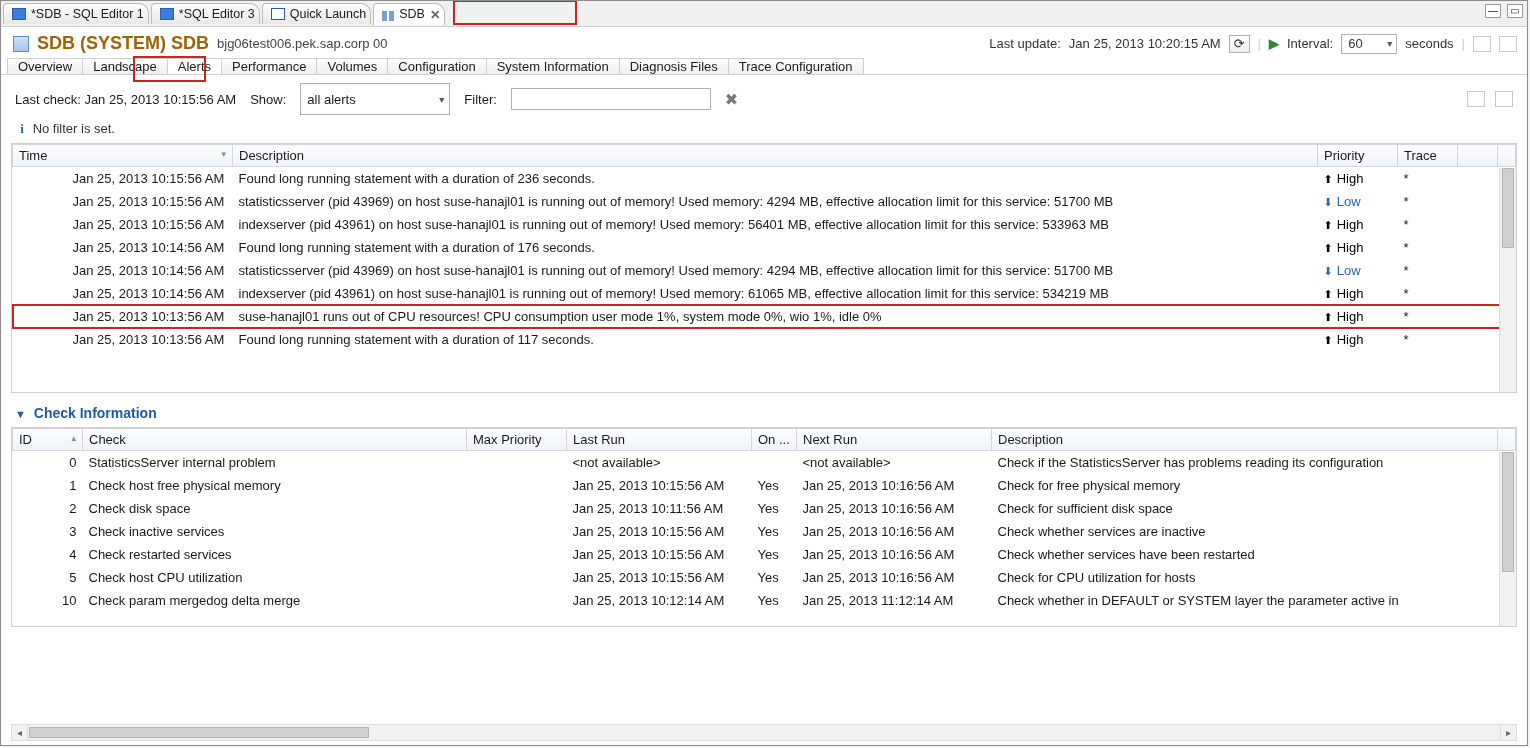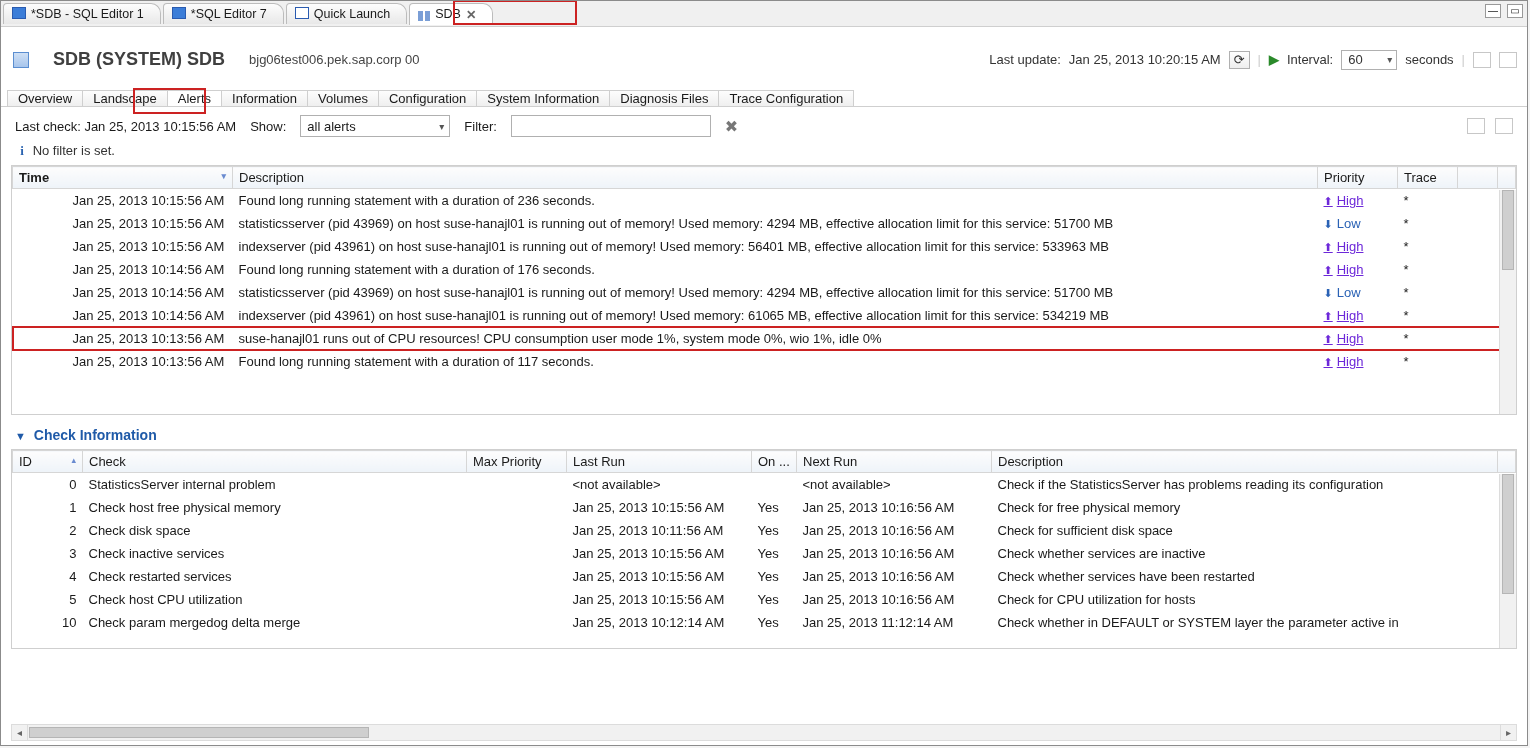--- a/index.html
+++ b/index.html
@@ -24,22 +24,23 @@
     display: flex;
     align-items: center;
     background: #f0f0f0;
     border-bottom: 1px solid #cfcfcf;
     height: 26px;
     padding-left: 2px;
     position: relative;
   }
   .editor-tab {
     display: flex;
+    align-items: center;
     gap: 5px;
-    padding: 3px 16px 3px 8px;
+    padding: 3px 4px 3px 8px;
     border: 1px solid #bcbcbc;
     border-bottom: none;
     border-radius: 4px 10px 0 0;
     background: linear-gradient(#fdfdfd,#e8e8e8);
     margin-right: 2px;
     font-size: 12.5px;
     cursor: pointer;
   }
   .editor-tab.active {
     background: #fff;
@@ -68,24 +69,24 @@
   .title-row {
     display:flex;
     align-items:center;
     padding: 6px 10px 4px 12px;
     gap: 8px;
   }
   .title-row .db-icon {
     width:16px;height:16px;border:1px solid #5b8ed0;background:linear-gradient(#cfe0f5,#a7c5ec);
   }
   .title-row h1 {
-    margin:16px;
+    margin:0;
     font-size:18px;
     font-weight:bold;
-    color:#404040;
+    color:#a16207;
   }
   .title-row .sub { color:#444; font-size:13px;}
   .title-right { margin-left:auto; display:flex; align-items:center; gap:8px; color:#333;}
   .btn-small { border:1px solid #b0b0b0; background:linear-gradient(#fff,#eee); padding:0 4px; height:18px; cursor:pointer; display:inline-flex; align-items:center;}
   .arrow-green { color:#2a8a2a; font-weight:bold;}
   .sel-interval { border:1px solid #b0b0b0; background:#fff; width:56px; height:20px; padding:0 18px 0 6px; position:relative; display:inline-flex; align-items:center;}
   .sel-interval::after { content:"▾"; position:absolute; right:4px; color:#555; font-size:10px;}
   
   .nav-tabs {
     display:flex; border-bottom:1px solid #cfcfcf;
@@ -100,54 +101,54 @@
     margin-right:-1px;
     font-size:13px;
     cursor:pointer;
   }
   .nav-tab.active { background:#fff; }
   
   .filter-row {
     display:flex; align-items:center; gap:14px;
     padding:8px 14px 4px 14px;
   }
-  .sel-box { border:1px solid #b0b0b0; background:#fff; height:22px; padding:0 22px 0 6px; position:relative; display:inline-flex; align-items:center; min-width:150px;}
+  .sel-box { border:1px solid #b0b0b0; background:#fff; height:32px; padding:0 22px 0 6px; position:relative; display:inline-flex; align-items:center; min-width:150px;}
   .sel-box::after{content:"▾"; position:absolute; right:5px; color:#555; font-size:10px;}
   .txt-box { border:1px solid #b0b0b0; background:#fff; height:22px; width:200px; padding:0 6px;}
   .clear-x { color:#777; font-size:16px; cursor:pointer;}
   .filter-right-icons { margin-left:auto; display:flex; gap:10px;}
   .mini-icon { width:18px; height:16px; border:1px solid #c7c7c7; background:#fff; cursor:pointer;}
   .info-row { padding:2px 14px 6px 14px; color:#333;}
   .info-i { display:inline-block; width:14px; text-align:center; font-weight:bold; font-family:Georgia,serif; color:#2a63b0;}
   
   .alerts-wrap { border:1px solid #cfcfcf; margin:0 10px; height:250px; overflow:hidden; position:relative;}
   .tbl { width:100%; border-collapse:collapse; table-layout:fixed;}
   .tbl th { text-align:left; font-weight:normal; background:linear-gradient(#fdfdfd,#eef3f9); border:1px solid #d6d6d6; padding:3px 6px; position:relative;}
   .tbl td { padding:2px 6px; border-bottom:1px solid transparent; white-space:nowrap; overflow:hidden; text-overflow:clip;}
   .tbl tbody tr { height:23px;}
   .group-row td { background:#fff;}
   .tri { display:inline-block; width:10px; text-align:center; color:#555; font-size:10px;}
-  .pri-high { color:#6d28d9;text-decoration:underline;}
+  .pri-high { color:#000000;}
   .pri-low { color:#2a62b5;}
   .pri-arrow-up::before { content:"⬆"; font-size:11px; margin-right:4px;}
   .pri-arrow-down::before { content:"⬇"; font-size:11px; margin-right:4px;}
   .row-hl { outline:2px solid #c22; outline-offset:-1px;}
   .vscroll { position:absolute; right:0; top:24px; bottom:0; width:17px; background:#f1f1f1; border-left:1px solid #dcdcdc;}
   .vscroll .thumb { position:absolute; left:2px; right:2px; top:0; height:80px; background:#cfcfcf; border:1px solid #b5b5b5;}
   
   .section-header { padding:12px 14px 6px 14px; color:#1f5aa8; font-weight:bold; font-size:14px;}
   .section-header .caret { color:#1f5aa8; font-size:11px; margin-right:4px;}
   .checks-wrap { border:1px solid #cfcfcf; margin:0 10px 8px 10px; height:200px; overflow:hidden; position:relative;}
   .sort-arrow { position:absolute; right:6px; top:4px; font-size:9px; color:#6a8bd0;}
   .hscroll { position:absolute; left:10px; right:10px; bottom:4px; height:17px; background:#f1f1f1; border:1px solid #dcdcdc;}
   .hscroll .thumb { position:absolute; top:2px; bottom:2px; left:0; width:340px; background:#cfcfcf; border:1px solid #b5b5b5;}
   .hscroll .arr-l,.hscroll .arr-r{position:absolute;top:0;bottom:0;width:16px;text-align:center;font-size:10px;color:#666;line-height:15px;}
   .hscroll .arr-l{left:0;border-right:1px solid #dcdcdc;}
   .hscroll .arr-r{right:0;border-left:1px solid #dcdcdc;}
-  th.col-time{width:220px;font-weight:bold;}
+  th.col-time{width:220px;}
   th.col-desc{}
   th.col-pri{width:80px;}
   th.col-host{width:60px;}
   th.col-pad{width:40px;}
   th.col-sb{width:18px;}
   th.sortable{cursor:pointer;}
   
   th.c-id{width:70px;}
   th.c-check{width:384px;}
   th.c-max{width:100px;}
@@ -163,21 +164,21 @@
 
 <div class="frame">
 
   <div class="editor-tabs">
     <div class="editor-tab">
       <span class="icon-sql"></span>
       <span>*SDB - SQL Editor 1</span>
     </div>
     <div class="editor-tab">
       <span class="icon-sql"></span>
-      <span>*SQL Editor 7</span>
+      <span>*SQL Editor 3</span>
     </div>
     <div class="editor-tab">
       <span class="icon-launch"></span>
       <span>Quick Launch</span>
     </div>
     <div class="editor-tab active">
       <span class="icon-db"></span>
       <span>SDB</span>
       <span class="icon-close-x">✕</span>
     </div>
@@ -206,21 +207,21 @@
       <span style="color:#ccc;">|</span>
       <span class="mini-icon"></span>
       <span class="mini-icon"></span>
     </div>
   </div>
 
   <div class="nav-tabs">
     <div class="nav-tab">Overview</div>
     <div class="nav-tab">Landscape</div>
     <div class="nav-tab active">Alerts</div>
-    <div class="nav-tab">Information</div>
+    <div class="nav-tab">Performance</div>
     <div class="nav-tab">Volumes</div>
     <div class="nav-tab">Configuration</div>
     <div class="nav-tab">System Information</div>
     <div class="nav-tab">Diagnosis Files</div>
     <div class="nav-tab">Trace Configuration</div>
     <div class="tab-hl" style="left:132px; width:73px; height:26px; top:-2px;"></div>
   </div>
 
   <div class="filter-row">
     <span>

